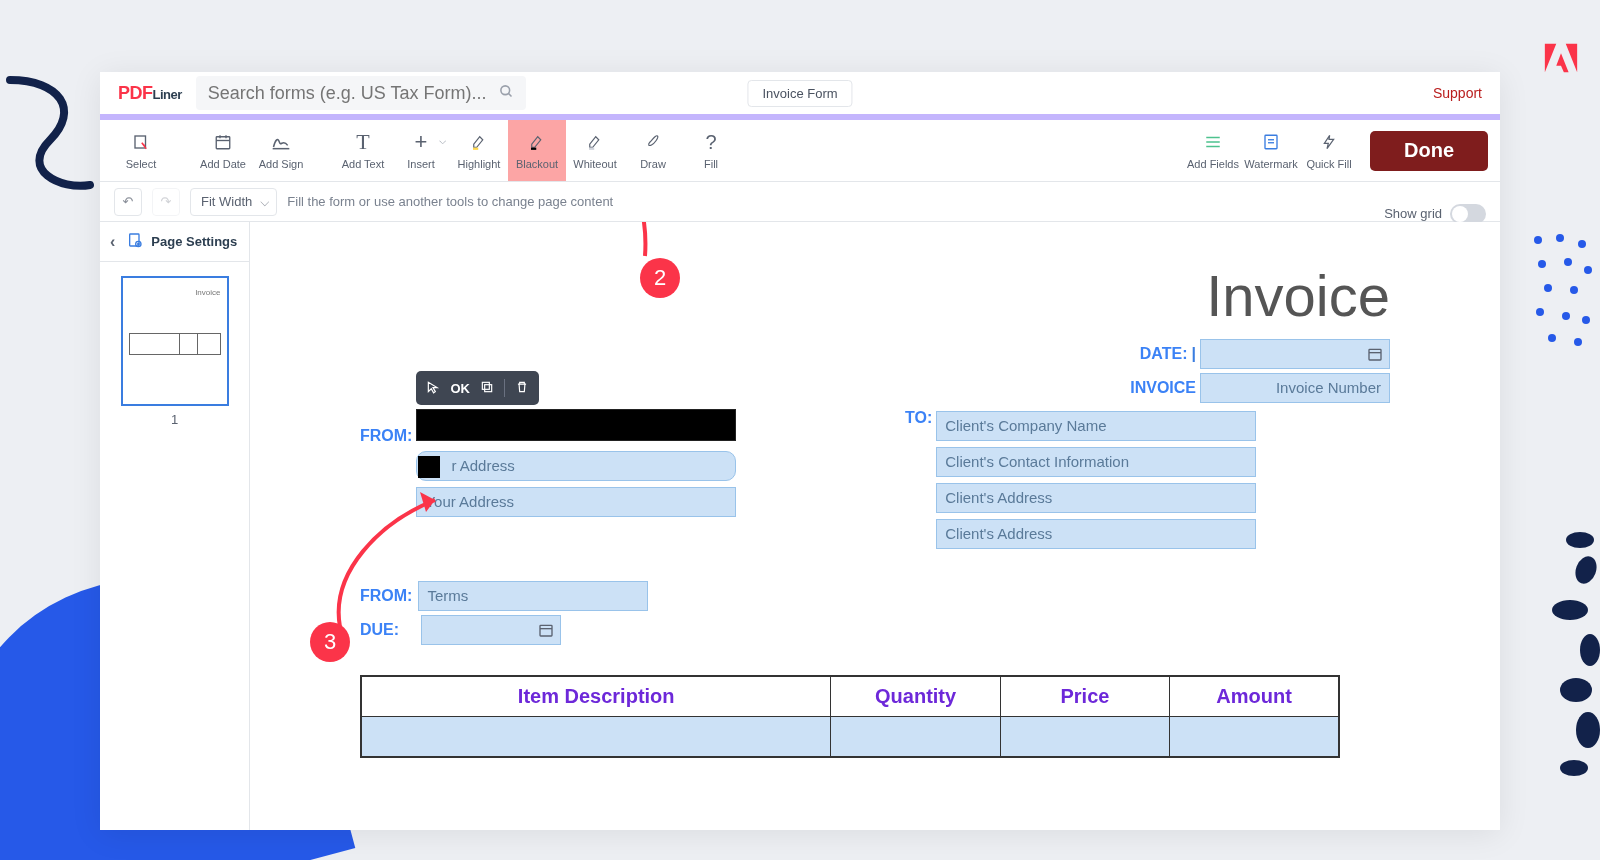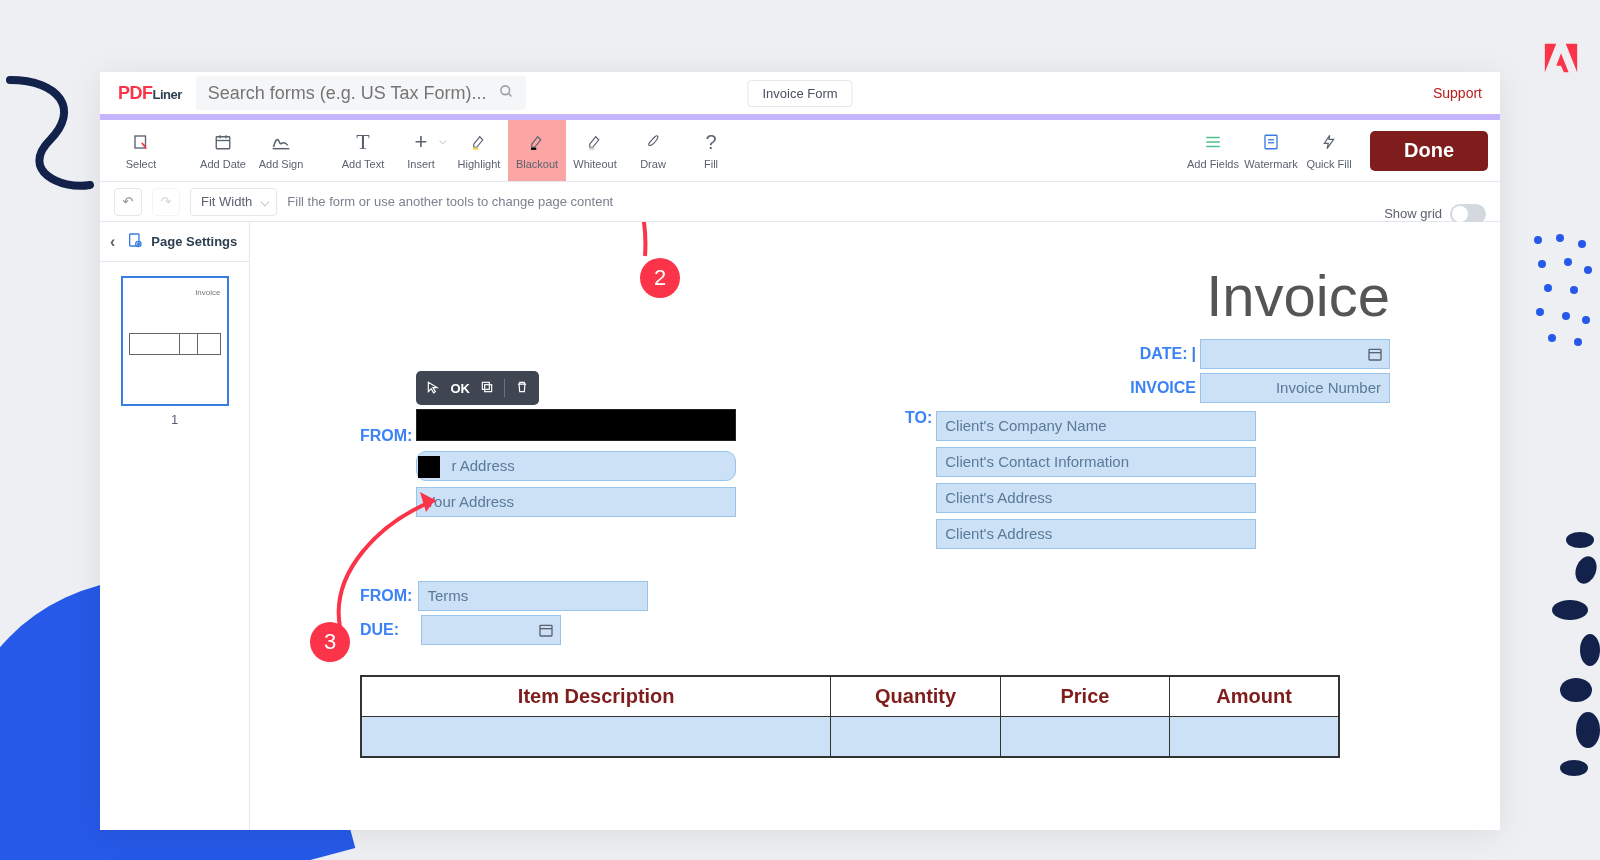--- a/index.html
+++ b/index.html
@@ -88,21 +88,21 @@
 .editbar { position: absolute; top: -38px; left: 0; background: #3f4652; border-radius: 5px; height: 34px; display: flex; align-items: center; padding: 0 10px; gap: 10px; color: #fff; font-size: 13px; }
 .editbar .divider { width: 1px; height: 18px; background: #6a7180; }
 
 
 .terms { margin-top: 32px; }
 .terms .row { display: flex; align-items: center; gap: 6px; margin-bottom: 4px; }
 
 
 .itable { margin-top: 30px; width: 980px; border: 2px solid #333; border-collapse: collapse; }
 .itable th, .itable td { border: 1.5px solid #333; padding: 8px 12px; }
-.itable th { font-size: 20px; font-weight: 700; color: #7f1d1d; height: 40px; }
+.itable th { font-size: 20px; font-weight: 700; color: #6d28d9; height: 40px; }
 .itable td { height: 40px; background: #cce1f6; }
 .itable th:nth-child(1) { width: 48%; }
 .itable th:nth-child(2), .itable th:nth-child(3), .itable th:nth-child(4) { width: 17.3%; }
 
 
 .annot { position: absolute; z-index: 50; }
 .badge { width: 40px; height: 40px; background: #fb3449; border-radius: 50%; color: #fff; display: flex; align-items: center; justify-content: center; font-size: 22px; font-weight: 500; }
 .arrow { position: absolute; pointer-events: none; }
 
 

